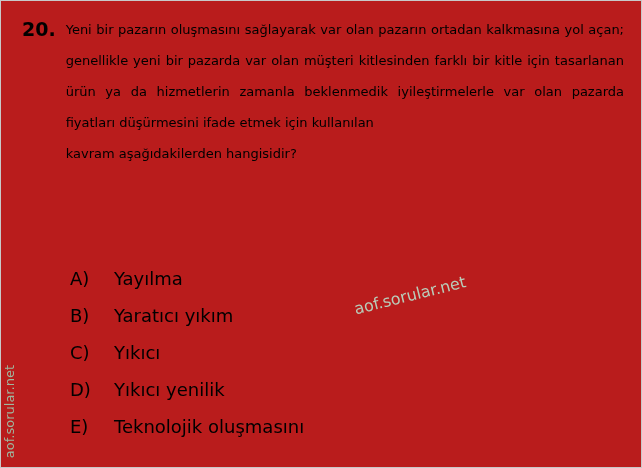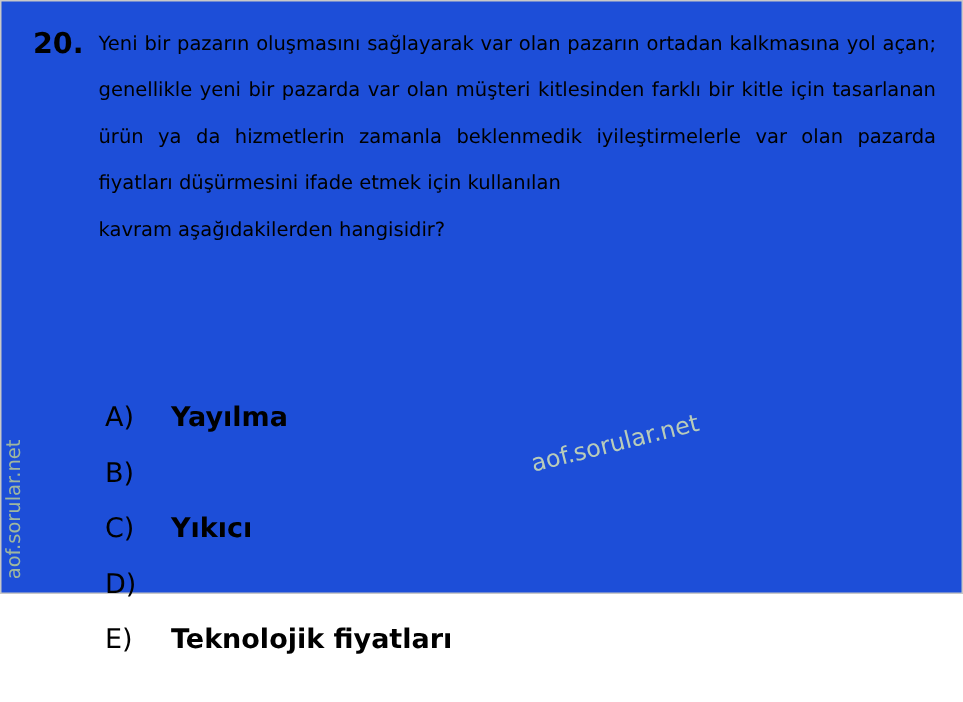--- a/index.html
+++ b/index.html
@@ -10,22 +10,22 @@
     width: 642px;
     height: 468px;
     background: #ffffff;
     font-family: "DejaVu Sans", sans-serif;
     color: #000000;
     overflow: hidden;
   }
   .page {
     position: relative;
     width: 642px;
-    height: 396px;
-    background: #1d4ed8;
+    height: 468px;
+    background: #b91c1c;
     box-sizing: border-box;
   }
   .page-border-top {
     position: absolute;
     top: 0; left: 0; right: 0;
     height: 1px;
     background: #c8c8c8;
   }
   .page-border-bottom {
     position: absolute;
@@ -86,21 +86,20 @@
     height: 37px;
     font-size: 18px;
   }
   .choice-letter {
     flex: 0 0 44px;
     font-size: 18px;
   }
   .choice-text {
     flex: 1 1 auto;
     font-size: 18px;
-    font-weight: bold;
   }
 
   .watermark-diag {
     position: absolute;
     top: 300px;
     left: 352px;
     font-size: 16px;
     color: #b9ccb9;
     transform: rotate(-14deg);
     transform-origin: left top;
@@ -135,29 +134,31 @@
     <div class="q-text"><span>Yeni bir pazarın oluşmasını sağlayarak var olan pazarın ortadan kalkmasına yol açan; genellikle yeni bir pazarda var olan müşteri kitlesinden farklı bir kitle için tasarlanan ürün ya da hizmetlerin zamanla beklenmedik iyileştirmelerle var olan pazarda fiyatları düşürmesini ifade etmek için kullanılan</span><span class="lastline">kavram aşağıdakilerden hangisidir?</span></div>
   </div>
 
   <div class="choices">
     <div class="choice">
       <div class="choice-letter">A)</div>
       <div class="choice-text">Yayılma</div>
     </div>
     <div class="choice">
       <div class="choice-letter">B)</div>
+      <div class="choice-text">Yaratıcı yıkım</div>
     </div>
     <div class="choice">
       <div class="choice-letter">C)</div>
       <div class="choice-text">Yıkıcı</div>
     </div>
     <div class="choice">
       <div class="choice-letter">D)</div>
+      <div class="choice-text">Yıkıcı yenilik</div>
     </div>
     <div class="choice">
       <div class="choice-letter">E)</div>
-      <div class="choice-text">Teknolojik fiyatları</div>
+      <div class="choice-text">Teknolojik oluşmasını</div>
     </div>
   </div>
 
   <div class="watermark-diag">aof.sorular.net</div>
   <div class="watermark-side">aof.sorular.net</div>
 </div>
 
 </body></html>

